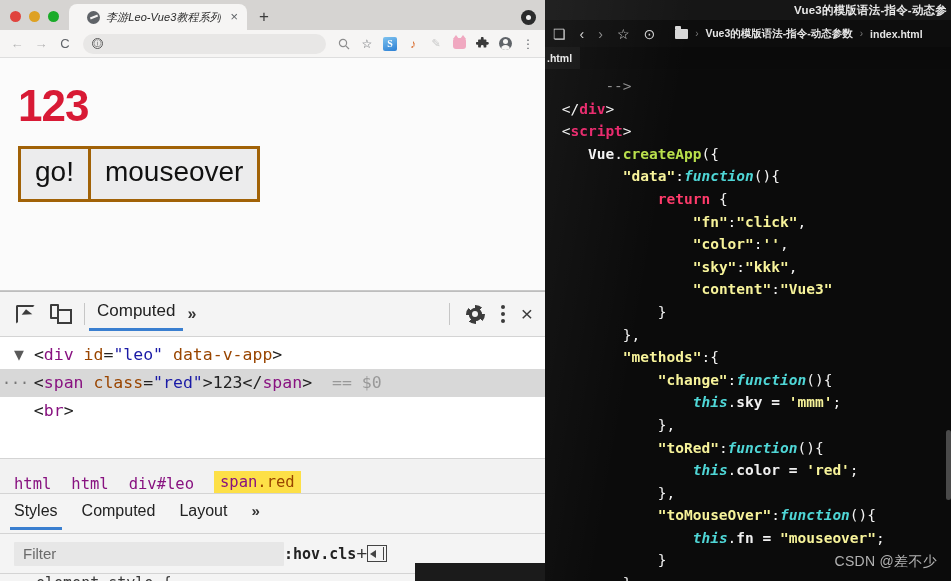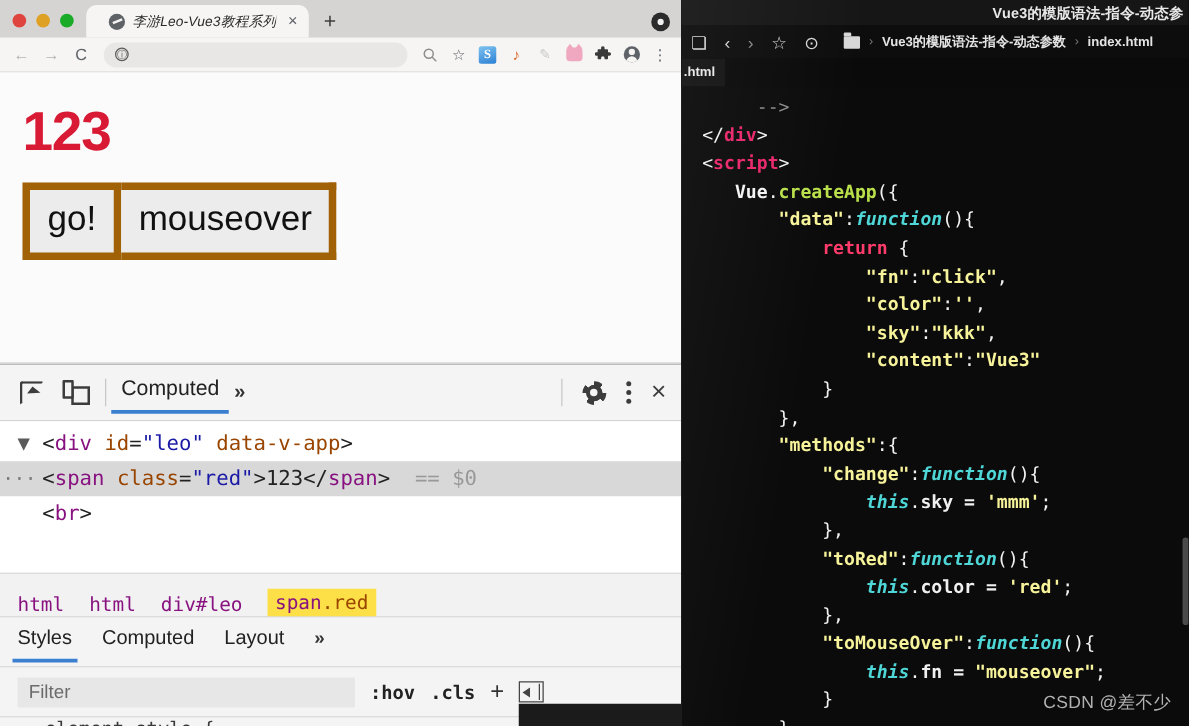--- a/index.html
+++ b/index.html
@@ -178,21 +178,21 @@
     font-family: "Liberation Sans", sans-serif;
     letter-spacing: -1px;
     line-height: 52px;
   }
   .btn-row {
     margin-top: 14px;
     display: inline-flex;
   }
   .pbtn {
     background: #ececed;
-    border: 6px solid #a16207;
+    border: 3px solid #a16207;
     font-size: 28px;
     font-family: "Liberation Sans", sans-serif;
     color: #111;
     padding: 4px 14px 8px 14px;
     line-height: 38px;
   }
   .pbtn + .pbtn { border-left: none; }
 
   
   .devtools {
@@ -345,21 +345,20 @@
     content: ""; position: absolute; left: -4px; right: -4px; bottom: 0;
     height: 3px; background: #3a7fd0;
   }
   .stab-more { font-weight: bold; font-size: 15px; color: #333; }
 
   
   .filter-row {
     height: 40px;
     display: flex; align-items: center;
     padding: 0 14px;
-    gap: 12px;
     border-bottom: 1px solid #d4d4d4;
     background: #f4f4f4;
   }
   .filter-input {
     flex: 1;
     height: 24px;
     background: #e7e7e7;
     display: flex; align-items: center;
     padding-left: 9px;
     font-size: 15px;

